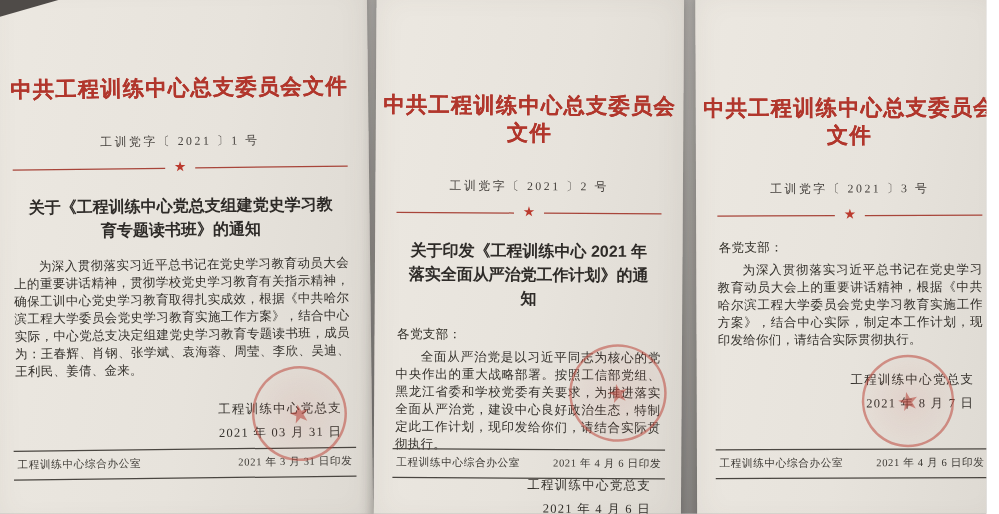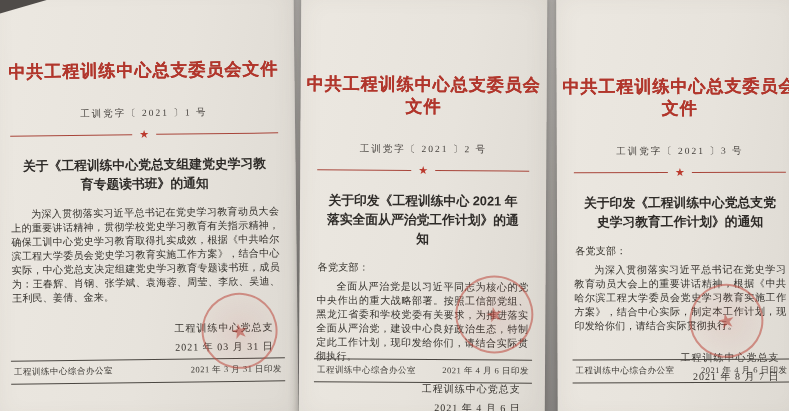--- a/index.html
+++ b/index.html
@@ -135,21 +135,20 @@
 
   <article class="sheet sheet-3">
     <div class="inner">
       <h1 class="doc-header">中共工程训练中心总支委员会文件</h1>
       <div class="doc-no">工训党字〔 2021 〕3 号</div>
       <div class="separator">
         <span class="line"></span>
         <span class="star">★</span>
         <span class="line"></span>
       </div>
-      <h2 class="doc-title">关于印发《工程训练中心党总支党史学习教育工作计划》的通知</h2>
       <div class="salutation">各党支部：</div>
       <p class="body-text">为深入贯彻落实习近平总书记在党史学习教育动员大会上的重要讲话精神，根据《中共哈尔滨工程大学委员会党史学习教育实施工作方案》，结合中心实际，制定本工作计划，现印发给你们，请结合实际贯彻执行。</p>
       <div class="sign-block">
         <div>工程训练中心党总支</div>
         <div>2021 年 8 月 7 日</div>
       </div>
       <div class="seal seal-3">
         <span class="emblem">★</span>
       </div>
       <div class="footer">

